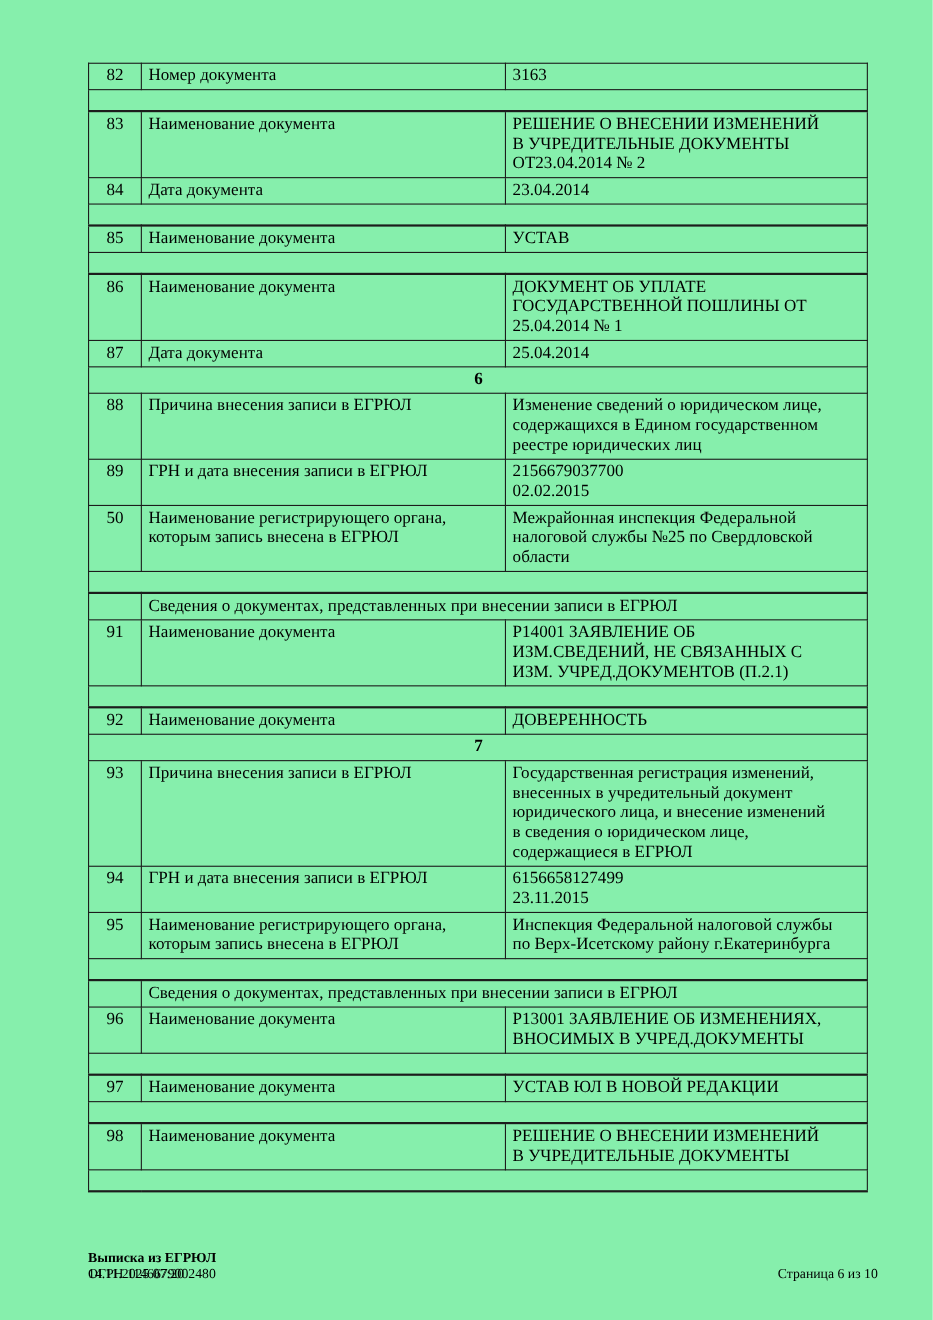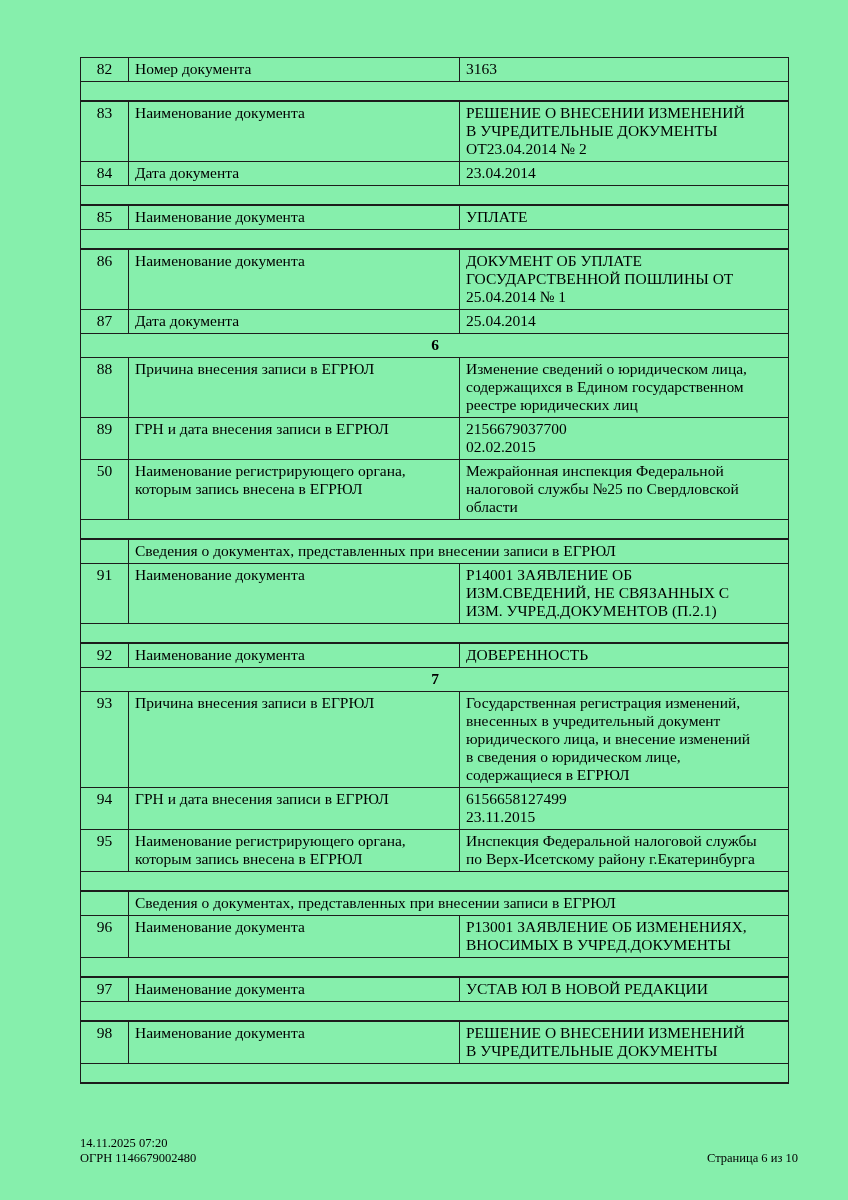--- a/index.html
+++ b/index.html
@@ -110,21 +110,21 @@
           <td class="num">84</td>
           <td class="label">Дата документа</td>
           <td class="value">23.04.2014</td>
         </tr>
         <tr class="spacer">
           <td colspan="3"></td>
         </tr>
         <tr>
           <td class="num">85</td>
           <td class="label">Наименование документа</td>
-          <td class="value">УПЛАТЕ</td>
+          <td class="value">УСТАВ</td>
         </tr>
         <tr class="spacer">
           <td colspan="3"></td>
         </tr>
         <tr>
           <td class="num">86</td>
           <td class="label">Наименование документа</td>
           <td class="value">ДОКУМЕНТ ОБ УПЛАТЕ
 ГОСУДАРСТВЕННОЙ ПОШЛИНЫ ОТ
 25.04.2014 № 1</td>
@@ -133,21 +133,21 @@
           <td class="num">87</td>
           <td class="label">Дата документа</td>
           <td class="value">25.04.2014</td>
         </tr>
         <tr>
           <td colspan="3" class="section">6</td>
         </tr>
         <tr>
           <td class="num">88</td>
           <td class="label">Причина внесения записи в ЕГРЮЛ</td>
-          <td class="value">Изменение сведений о юридическом лица,
+          <td class="value">Изменение сведений о юридическом лице,
 содержащихся в Едином государственном
 реестре юридических лиц</td>
         </tr>
         <tr>
           <td class="num">89</td>
           <td class="label">ГРН и дата внесения записи в ЕГРЮЛ</td>
           <td class="value">2156679037700
 02.02.2015</td>
         </tr>
         <tr>
@@ -236,19 +236,20 @@
 В УЧРЕДИТЕЛЬНЫЕ ДОКУМЕНТЫ</td>
         </tr>
         <tr class="spacer">
           <td colspan="3"></td>
         </tr>
       </tbody>
   </table>
 
   <div class="footer">
     <div class="footer-left">
+      <div class="f-doctype">Выписка из ЕГРЮЛ</div>
       <div class="f-datetime">14.11.2025 07:20</div>
     </div>
     <div class="f-ogrn">ОГРН 1146679002480</div>
     <div class="f-page">Страница 6 из 10</div>
   </div>
 
 </div>
 
 </body></html>

